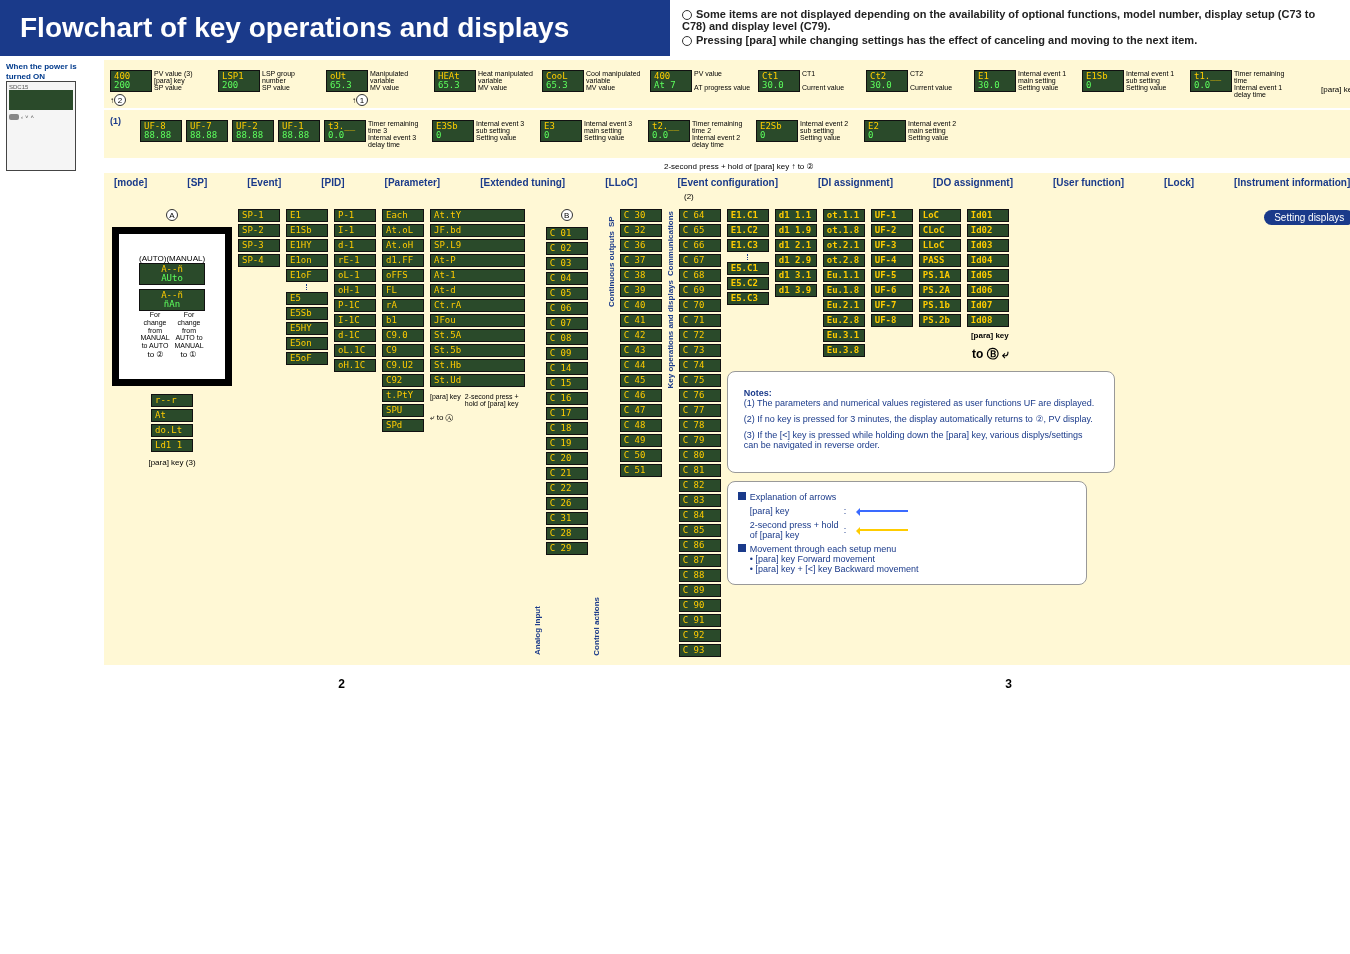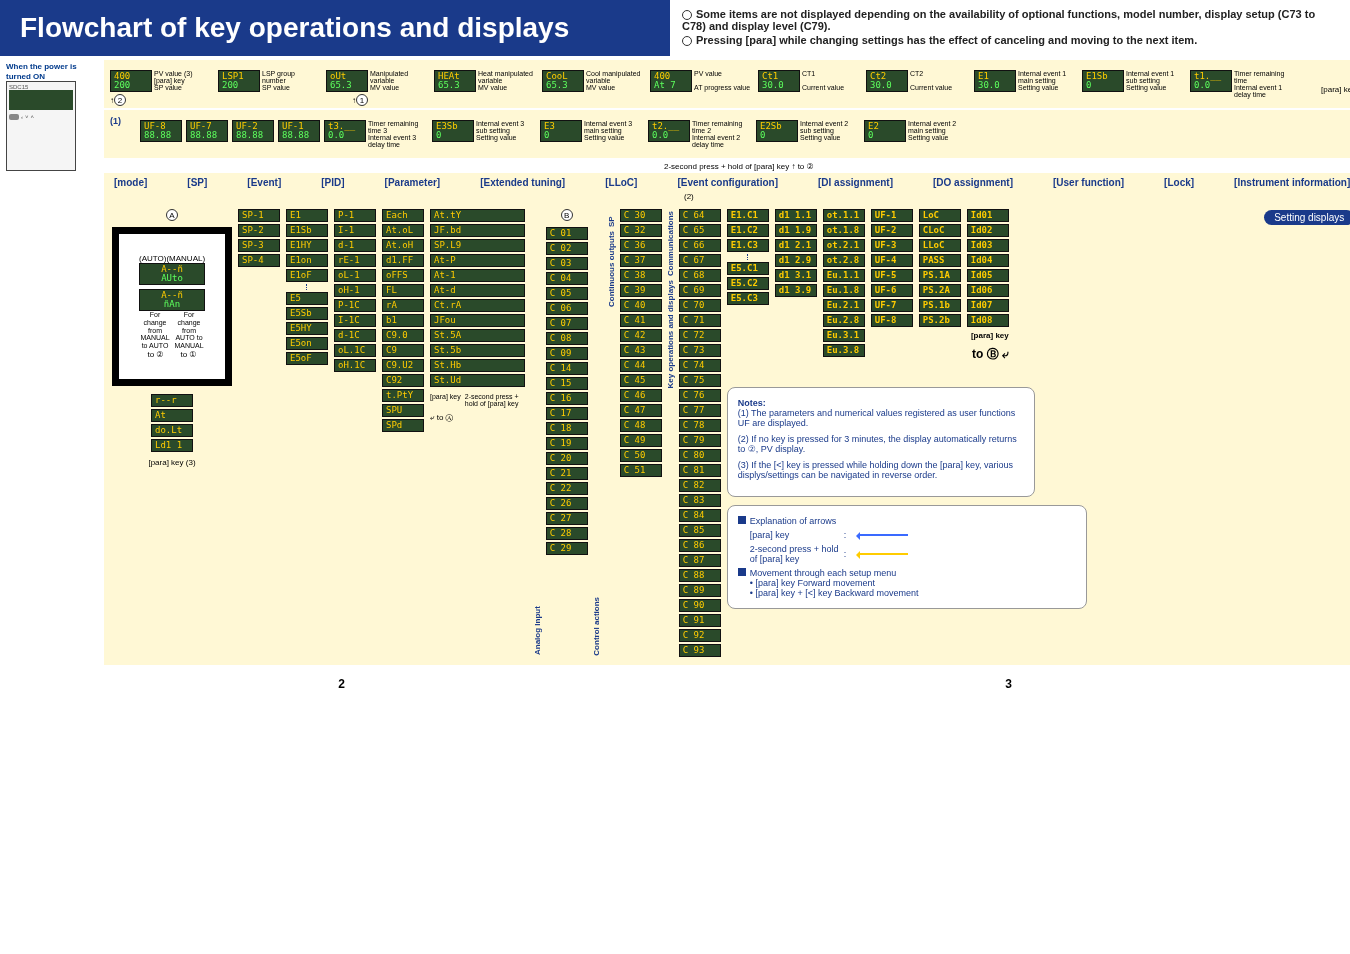--- a/index.html
+++ b/index.html
@@ -26,21 +26,21 @@
   .node { display:flex; align-items:flex-start; gap:2px; }
   .node-labels { font-size: 7px; line-height: 1; width:60px; }
   .menu-headers { display:flex; gap:40px; font-size:10px; color:#1a3a8a; font-weight:bold; padding:4px 10px; background:#fff8d5; }
   .menu-headers span { white-space: nowrap; }
   .cols-area { display:flex; gap:6px; align-items:flex-start; padding:8px; background:#fff8d5; }
   .col { display:flex; flex-direction:column; gap:2px; }
   .mode-box { border:7px solid #000000; padding:20px; font-size:8px; text-align:center; width:120px; background:#fff; }
   .small-label { font-size:7px; line-height:1.1; }
   .circled { display:inline-block; border:1px solid #333; border-radius:50%; width:12px; height:12px; font-size:8px; text-align:center; line-height:11px; background:#fff; }
   .vert-label { writing-mode: vertical-rl; transform: rotate(180deg); font-size:8px; color:#1a3a8a; font-weight:bold; padding:2px; }
-  .notes-box { border:1px solid #999; border-radius:8px; padding:10px; font-size:9px; width:308px; color:#1a3a8a; background:#fff; margin-top:24px; }
+  .notes-box { border:1px solid #999; border-radius:8px; padding:16px; font-size:9px; width:388px; color:#1a3a8a; background:#fff; margin-top:8px; }
   .notes-box .note-item { margin-bottom:6px; }
   .legend-box { border:1px solid #999; border-radius:8px; padding:10px; font-size:9px; width:360px; color:#1a3a8a; background:#fff; margin-top:8px; }
   .legend-box .sq { display:inline-block; width:8px; height:8px; background:#1a3a8a; margin-right:4px; }
   .arrow-blue { display:inline-block; width:50px; height:0; border-top:2px solid #3a6aff; position:relative; }
   .arrow-blue::before { content:''; position:absolute; left:-6px; top:-4px; border:4px solid transparent; border-right-color:#3a6aff; }
   .arrow-yellow { display:inline-block; width:50px; height:0; border-top:2px solid #ffcc00; position:relative; }
   .arrow-yellow::before { content:''; position:absolute; left:-6px; top:-4px; border:4px solid transparent; border-right-color:#ffcc00; }
   .page-nums { display:flex; justify-content:space-around; font-size:12px; font-weight:bold; padding:8px; }
   .right-content { display:flex; flex-direction:column; align-items:flex-start; }
   .dotted { border-left:1px dotted #1a3a8a; height:6px; margin-left:20px; }
@@ -609,21 +609,21 @@
               </span>
               <span class="display-box">
                 <span class="pv">C 22</span>
                 <span class="sp"> </span>
               </span>
               <span class="display-box">
                 <span class="pv">C 26</span>
                 <span class="sp"> </span>
               </span>
               <span class="display-box">
-                <span class="pv">C 27</span>
+                <span class="pv">C 31</span>
                 <span class="sp"> </span>
               </span>
               <span class="display-box">
                 <span class="pv">C 28</span>
                 <span class="sp"> </span>
               </span>
               <span class="display-box">
                 <span class="pv">C 29</span>
                 <span class="sp"> </span>
               </span>

